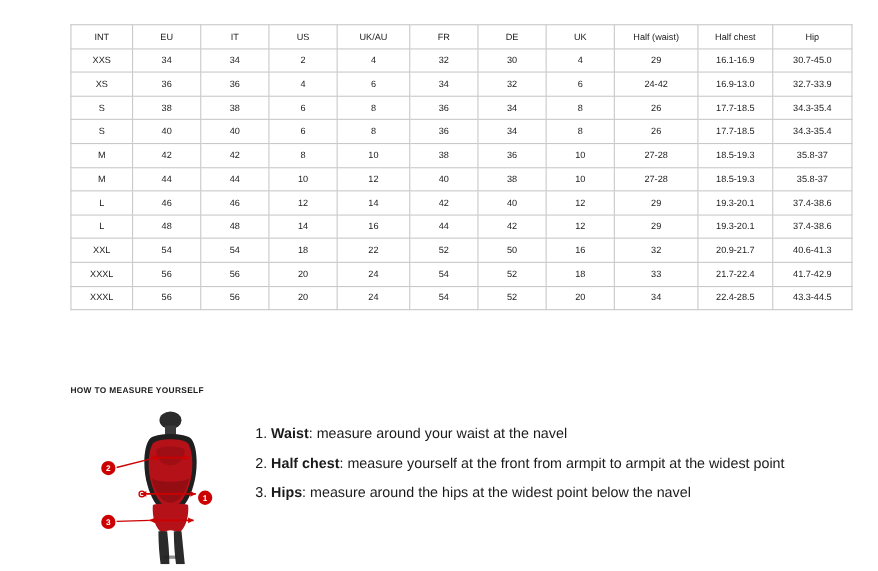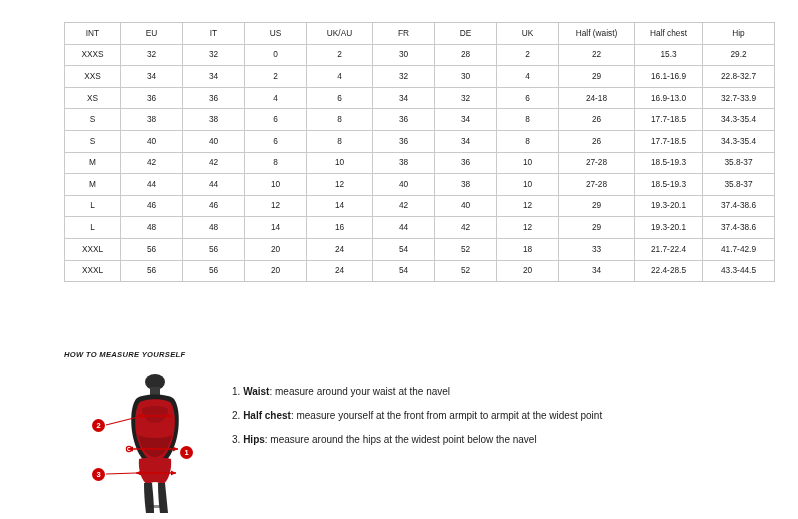--- a/index.html
+++ b/index.html
@@ -65,40 +65,39 @@
     left: 64px;
     top: 350px;
     width: 680px;
   }
   #measure-title {
     font-size: 7.6px;
     font-weight: bold;
     letter-spacing: 0.3px;
     color: #1a1a1a;
     margin-bottom: 14px;
-    font-style: italic;
   }
   #measure-body {
     position: relative;
     display: flex;
     align-items: flex-start;
   }
   #figure-block {
     position: relative;
     width: 120px;
     height: 140px;
     margin-left: 28px;
     flex: none;
   }
   #notes-block {
     margin-left: 20px;
     padding-top: 14px;
   }
   .note {
-    font-size: 10px;
+    font-size: 13px;
     line-height: 1.0;
     margin-bottom: 14px;
     color: #1a1a1a;
     white-space: nowrap;
   }
   .note b { font-weight: bold; }
   .note .num { font-weight: normal; }
 
   
   .marker {
@@ -149,55 +148,42 @@
             <th>FR</th>
             <th>DE</th>
             <th>UK</th>
             <th>Half (waist)</th>
             <th>Half chest</th>
             <th>Hip</th>
           </tr>
       </thead>
       <tbody id="tbody">
           <tr>
-            <td>XXXS</td>
-            <td>32</td>
-            <td>32</td>
-            <td>0</td>
-            <td>2</td>
-            <td>30</td>
-            <td>28</td>
-            <td>2</td>
-            <td>22</td>
-            <td>15.3</td>
-            <td>29.2</td>
-          </tr>
-          <tr>
             <td>XXS</td>
             <td>34</td>
             <td>34</td>
             <td>2</td>
             <td>4</td>
             <td>32</td>
             <td>30</td>
             <td>4</td>
             <td>29</td>
             <td>16.1-16.9</td>
-            <td>22.8-32.7</td>
+            <td>30.7-45.0</td>
           </tr>
           <tr>
             <td>XS</td>
             <td>36</td>
             <td>36</td>
             <td>4</td>
             <td>6</td>
             <td>34</td>
             <td>32</td>
             <td>6</td>
-            <td>24-18</td>
+            <td>24-42</td>
             <td>16.9-13.0</td>
             <td>32.7-33.9</td>
           </tr>
           <tr>
             <td>S</td>
             <td>38</td>
             <td>38</td>
             <td>6</td>
             <td>8</td>
             <td>36</td>
@@ -266,20 +252,33 @@
             <td>14</td>
             <td>16</td>
             <td>44</td>
             <td>42</td>
             <td>12</td>
             <td>29</td>
             <td>19.3-20.1</td>
             <td>37.4-38.6</td>
           </tr>
           <tr>
+            <td>XXL</td>
+            <td>54</td>
+            <td>54</td>
+            <td>18</td>
+            <td>22</td>
+            <td>52</td>
+            <td>50</td>
+            <td>16</td>
+            <td>32</td>
+            <td>20.9-21.7</td>
+            <td>40.6-41.3</td>
+          </tr>
+          <tr>
             <td>XXXL</td>
             <td>56</td>
             <td>56</td>
             <td>20</td>
             <td>24</td>
             <td>54</td>
             <td>52</td>
             <td>18</td>
             <td>33</td>
             <td>21.7-22.4</td>

